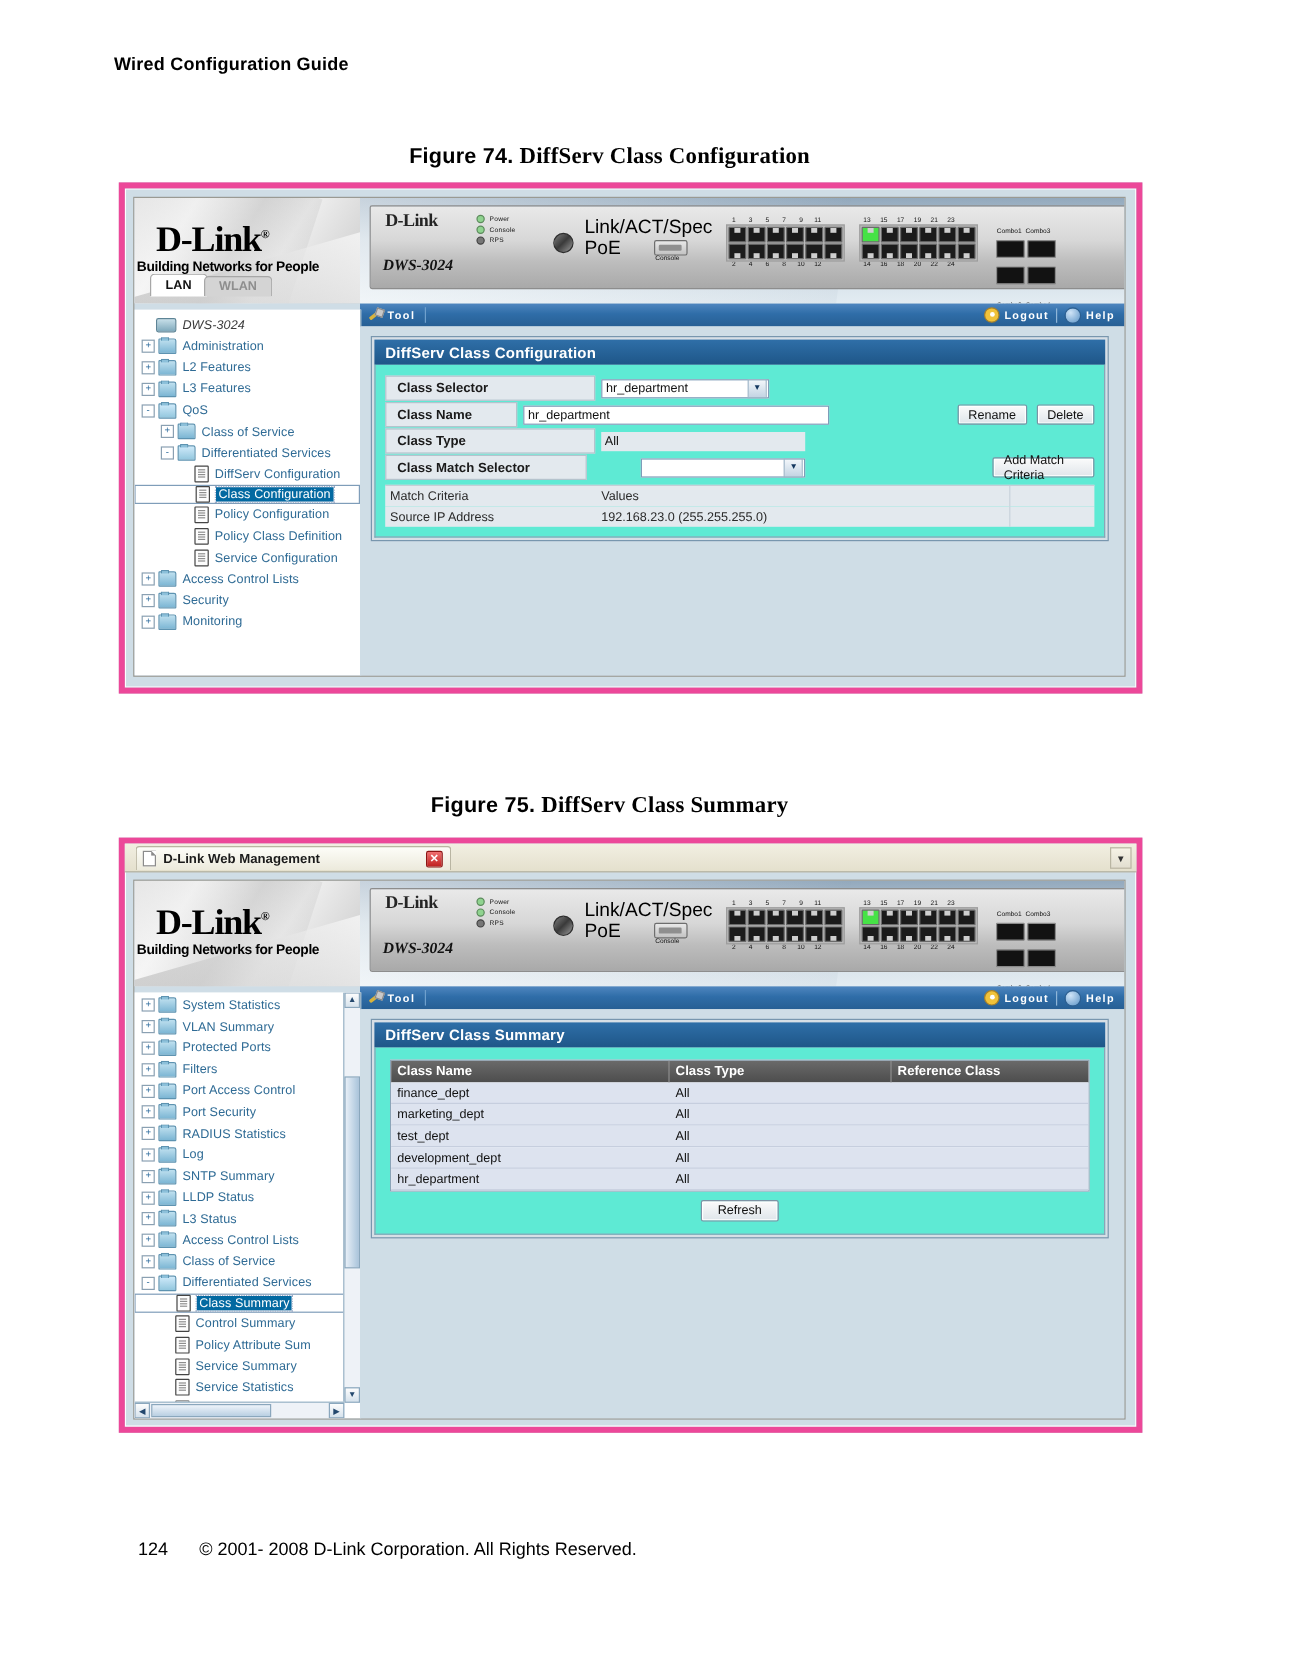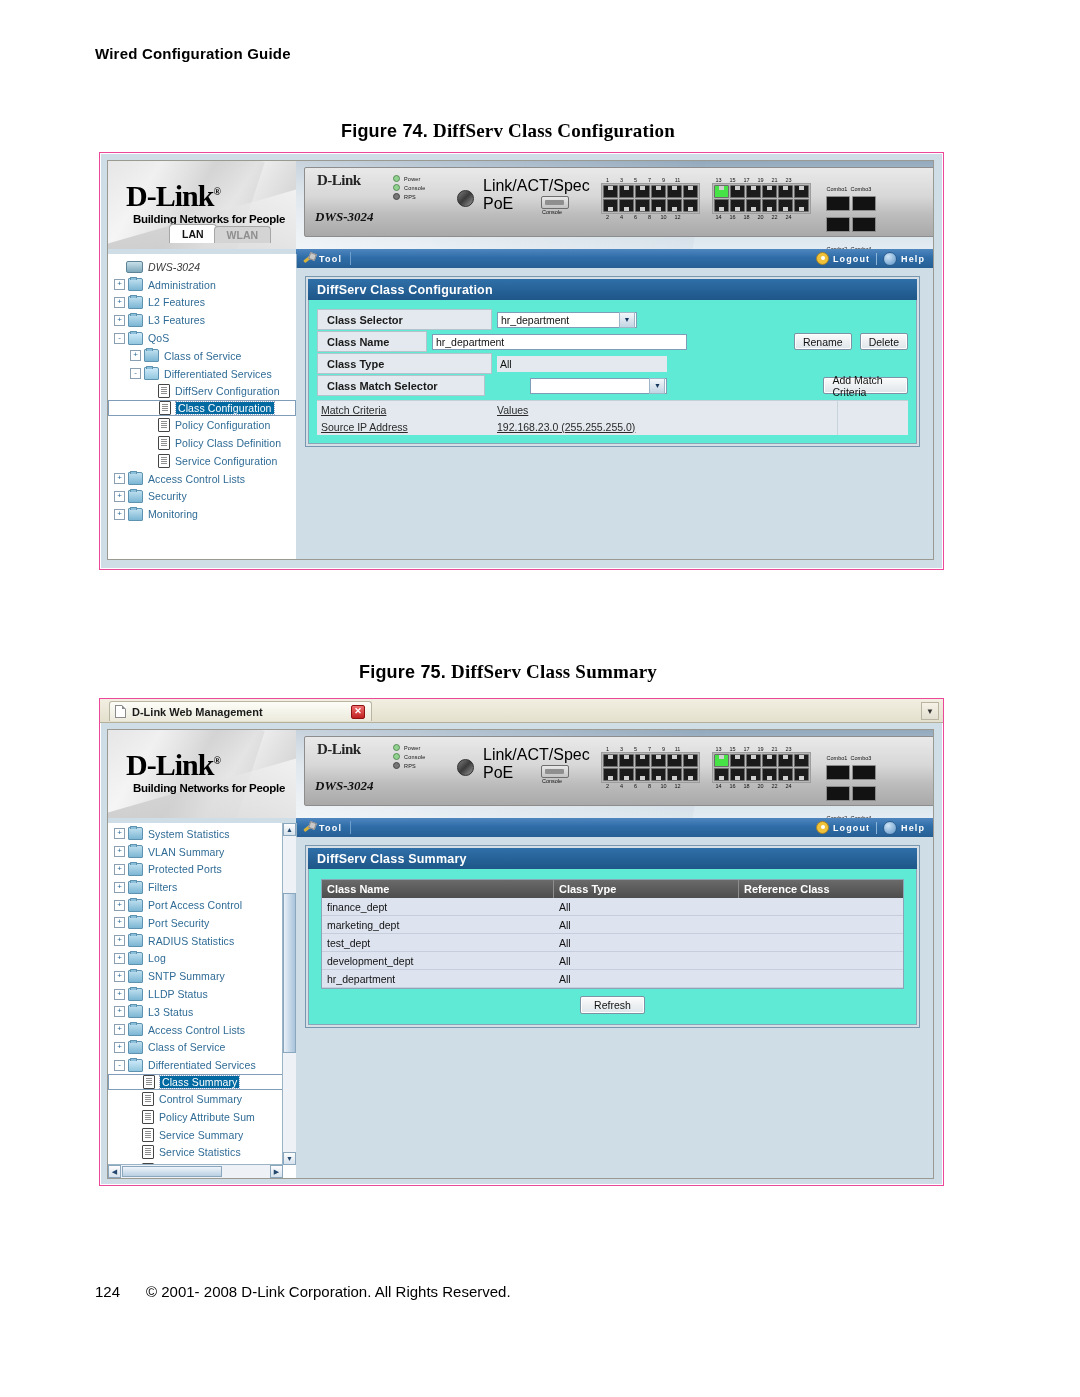--- a/index.html
+++ b/index.html
@@ -21,26 +21,26 @@
     letter-spacing:.2px;
   }
   .fig-caption .num{font-family:"Liberation Sans", sans-serif;font-weight:bold;font-size:18px;}
   #cap74{top:120px;left:-32px;}
   #cap75{top:661px;left:-32px;}
 
   .doc-footer{
     position:absolute;left:95px;top:1283px;
     font:15px "Liberation Sans", sans-serif;
   }
-  .doc-footer .pg{margin-right:26px;}
+  .doc-footer .pg{margin-right:26px;margin-left:20px;}
 
   
   .figure{
     position:absolute;background:#cfdde6;
-    border:1px solid #ec4899;
+    border:5px solid #ec4899;
     box-shadow:0 0 0 1px #ffffff inset;
   }
   #fig74{left:99px;top:152px;width:843px;height:416px;}
   #fig75{left:99px;top:698px;width:843px;height:486px;}
 
   
   .tabbar{
     position:absolute;left:0;top:0;width:100%;height:23px;
     background:linear-gradient(#f2efe2,#e4e0cd);
     border-bottom:1px solid #b4b09c;
@@ -103,21 +103,21 @@
     content:"";position:absolute;left:-10px;bottom:-46px;width:230px;height:80px;
     background:linear-gradient(80deg,rgba(120,120,120,.35),rgba(255,255,255,.75));
     transform:rotate(-16deg);
   }
   .brand .dl{
     position:absolute;left:18px;top:18px;
     font:bold 30px "Liberation Serif", serif;color:#000;letter-spacing:-1px;z-index:3;
   }
   .brand .dl sup{font-size:10px;vertical-align:super;}
   .brand .tagline{
-    position:absolute;left:25px;top:52px;z-index:3;
+    position:absolute;left:2px;top:52px;z-index:3;
     font:bold 11.5px "Liberation Sans", sans-serif;color:#000;letter-spacing:-.3px;
   }
 
   .devphoto{
     position:absolute;left:188px;top:0;right:0;height:88px;
     background:linear-gradient(180deg,#93a9bd 0%,#c4d3de 40%,#e3ecf2 100%);
     overflow:hidden;
   }
   .devphoto:before{
     content:"";position:absolute;left:-20px;top:-30px;width:420px;height:160px;
@@ -172,21 +172,21 @@
   .port:after{
     content:"";position:absolute;left:4px;top:0;width:5px;height:4px;background:#cfcfcf;
   }
   .port.down:after{top:auto;bottom:0;}
   .port.active{background:#46e246;}
   .combo{position:absolute;top:9px;}
   .combo .clbl{font:5.5px "Liberation Sans", sans-serif;color:#111;text-align:center;width:24px;display:inline-block;}
   .combo .cport{width:22px;height:13px;background:#121212;border:1px solid #8a8a8a;border-radius:1px;display:inline-block;margin:1px;}
 
   
-  .lantabs{position:absolute;left:13px;top:63px;display:flex;align-items:flex-end;z-index:5;margin-left:48px;}
+  .lantabs{position:absolute;left:13px;top:63px;display:flex;align-items:flex-end;z-index:5;}
   .lantab{
     height:18px;padding:0 12px;display:flex;align-items:center;
     font:bold 10.5px "Liberation Sans", sans-serif;
     border:1px solid #a7a7a7;border-bottom:none;border-radius:4px 4px 0 0;
   }
   .lantab.on{background:#ffffff;color:#121212;}
   .lantab.off{background:#d4d4d4;color:#8e8e8e;margin-left:-3px;height:16px;}
 
   
   .toolbar{
@@ -306,21 +306,21 @@
     height:17px;padding:0 8px;background:linear-gradient(#fbfbfb,#dfe5ea);
     border:1px solid #7d93a5;border-radius:2px;
     font:10.5px "Liberation Sans", sans-serif;color:#111;
     display:flex;align-items:center;justify-content:center;box-sizing:border-box;
     box-shadow:0 0 0 1px #fff inset;
   }
   .crit-head{display:flex;height:17px;background:#e3e9ee;border-top:1px solid #c3ced6;}
   .crit-row{display:flex;height:17px;background:#e3e9ee;}
   .crit-head div,.crit-row div{
     display:flex;align-items:center;padding-left:4px;
-    font:10.5px "Liberation Sans", sans-serif;color:#2a2a2a;text-decoration:underline;
+    font:10.5px "Liberation Sans", sans-serif;color:#2a2a2a;
   }
   .c1{width:172px;}
   .c2{width:340px;}
   .c3{flex:1;border-left:1px solid #c9d3db;}
 
   
   .tbl{border:1px solid #8ba4b8;background:#fff;}
   .tbl .th{display:flex;height:18px;background:linear-gradient(#6a6a6a,#4d4d4d);}
   .tbl .th div{
     display:flex;align-items:center;padding-left:5px;

